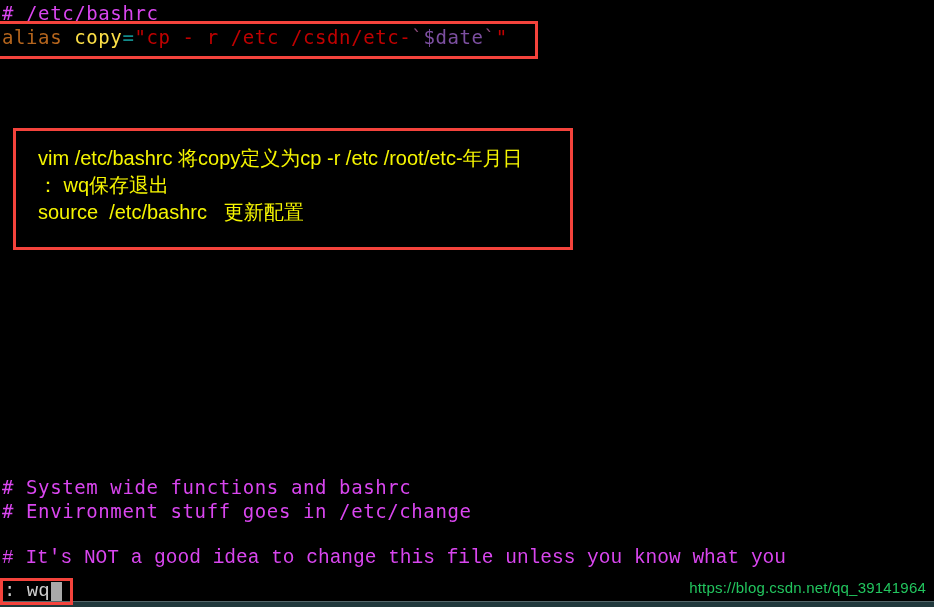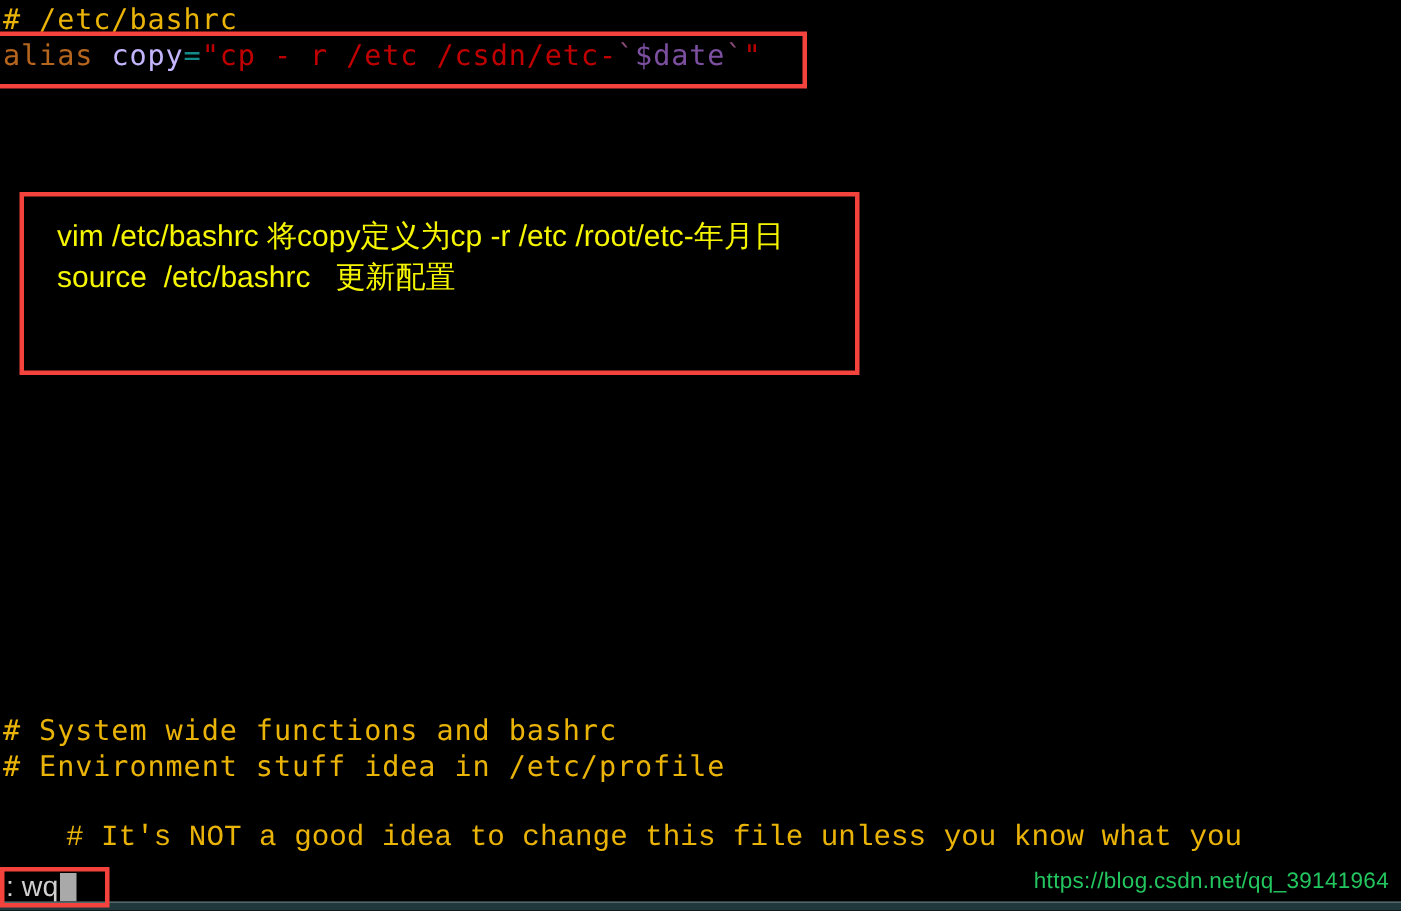--- a/index.html
+++ b/index.html
@@ -25,30 +25,29 @@
   
   .code-line {
     position: absolute;
     left: 0;
     white-space: pre;
     font-family: "DejaVu Sans Mono", "Liberation Mono", monospace;
     font-size: 19px;
     line-height: 23px;
     letter-spacing: 0.6px;
   }
-  .comment { color: #eab308; }
+  .comment { color: #d946ef; }
   .comment-narrow {
     font-family: "Liberation Mono", "DejaVu Sans Mono", monospace;
     letter-spacing: 0px;
     font-size: 19.5px;
-    margin-left: 42px;
   }
 
   .kw-alias  { color: #b5651d; }
-  .kw-name   { color: #c4b5fd; }
+  .kw-name   { color: #fde047; }
   .kw-eq     { color: #128b8b; }
   .str       { color: #c00000; }
   .subshell  { color: #7c4fa0; }
   .backtick  { color: #8a4a7a; }
 
   
   #line-comment-bashrc { top: 2px;   left: 2px; }
   #line-alias          { top: 26px;  left: 2px; }
   #line-comment-sys    { top: 476px; left: 2px; }
   #line-comment-env    { top: 500px; left: 2px; }
@@ -93,21 +92,21 @@
     font-size: 20px;
     line-height: 27px;
     white-space: pre;
   }
 
   
   #status-line {
     position: absolute;
     left: 4px;
     top: 580px;
-    font-family: Liberation Sans, sans-serif;
+    font-family: Liberation Mono, monospace;
     font-size: 19px;
     line-height: 23px;
     color: #d0d0d0;
     white-space: pre;
     display: flex;
     align-items: center;
   }
   #status-cursor {
     display: inline-block;
     width: 11px;
@@ -144,32 +143,33 @@
 <body>
 
 <div id="terminal">
 
   <div class="code-line comment" id="line-comment-bashrc"># /etc/bashrc</div>
 
   <div class="code-line" id="line-alias"><span class="kw-alias">alias</span><span> </span><span class="kw-name">copy</span><span class="kw-eq">=</span><span class="str">"</span><span class="str">cp - r /etc /csdn/etc-</span><span class="backtick">`</span><span class="subshell">$date</span><span class="backtick">`</span><span class="str">"</span></div>
 
   <div class="code-line comment" id="line-comment-sys"># System wide functions and bashrc</div>
 
-  <div class="code-line comment" id="line-comment-env"># Environment stuff idea in /etc/profile</div>
+  <div class="code-line comment" id="line-comment-env"># Environment stuff goes in /etc/change</div>
 
   <div class="code-line comment comment-narrow" id="line-comment-not"># It's NOT a good idea to change this file unless you know what you</div>
 
   <div id="status-line"><span>: wq</span><span id="status-cursor"></span></div>
 
   <div id="watermark">https://blog.csdn.net/qq_39141964</div>
 
   <div id="bottom-bar"></div>
 
   <div class="redbox" id="redbox-alias"></div>
 
   <div class="redbox" id="redbox-status"></div>
 
   <div id="note-box">
     <div class="note-line">vim /etc/bashrc 将copy定义为cp -r /etc /root/etc-年月日</div>
+    <div class="note-line">： wq保存退出</div>
     <div class="note-line">source  /etc/bashrc   更新配置</div>
   </div>
 
 </div>
 
 </body></html>

